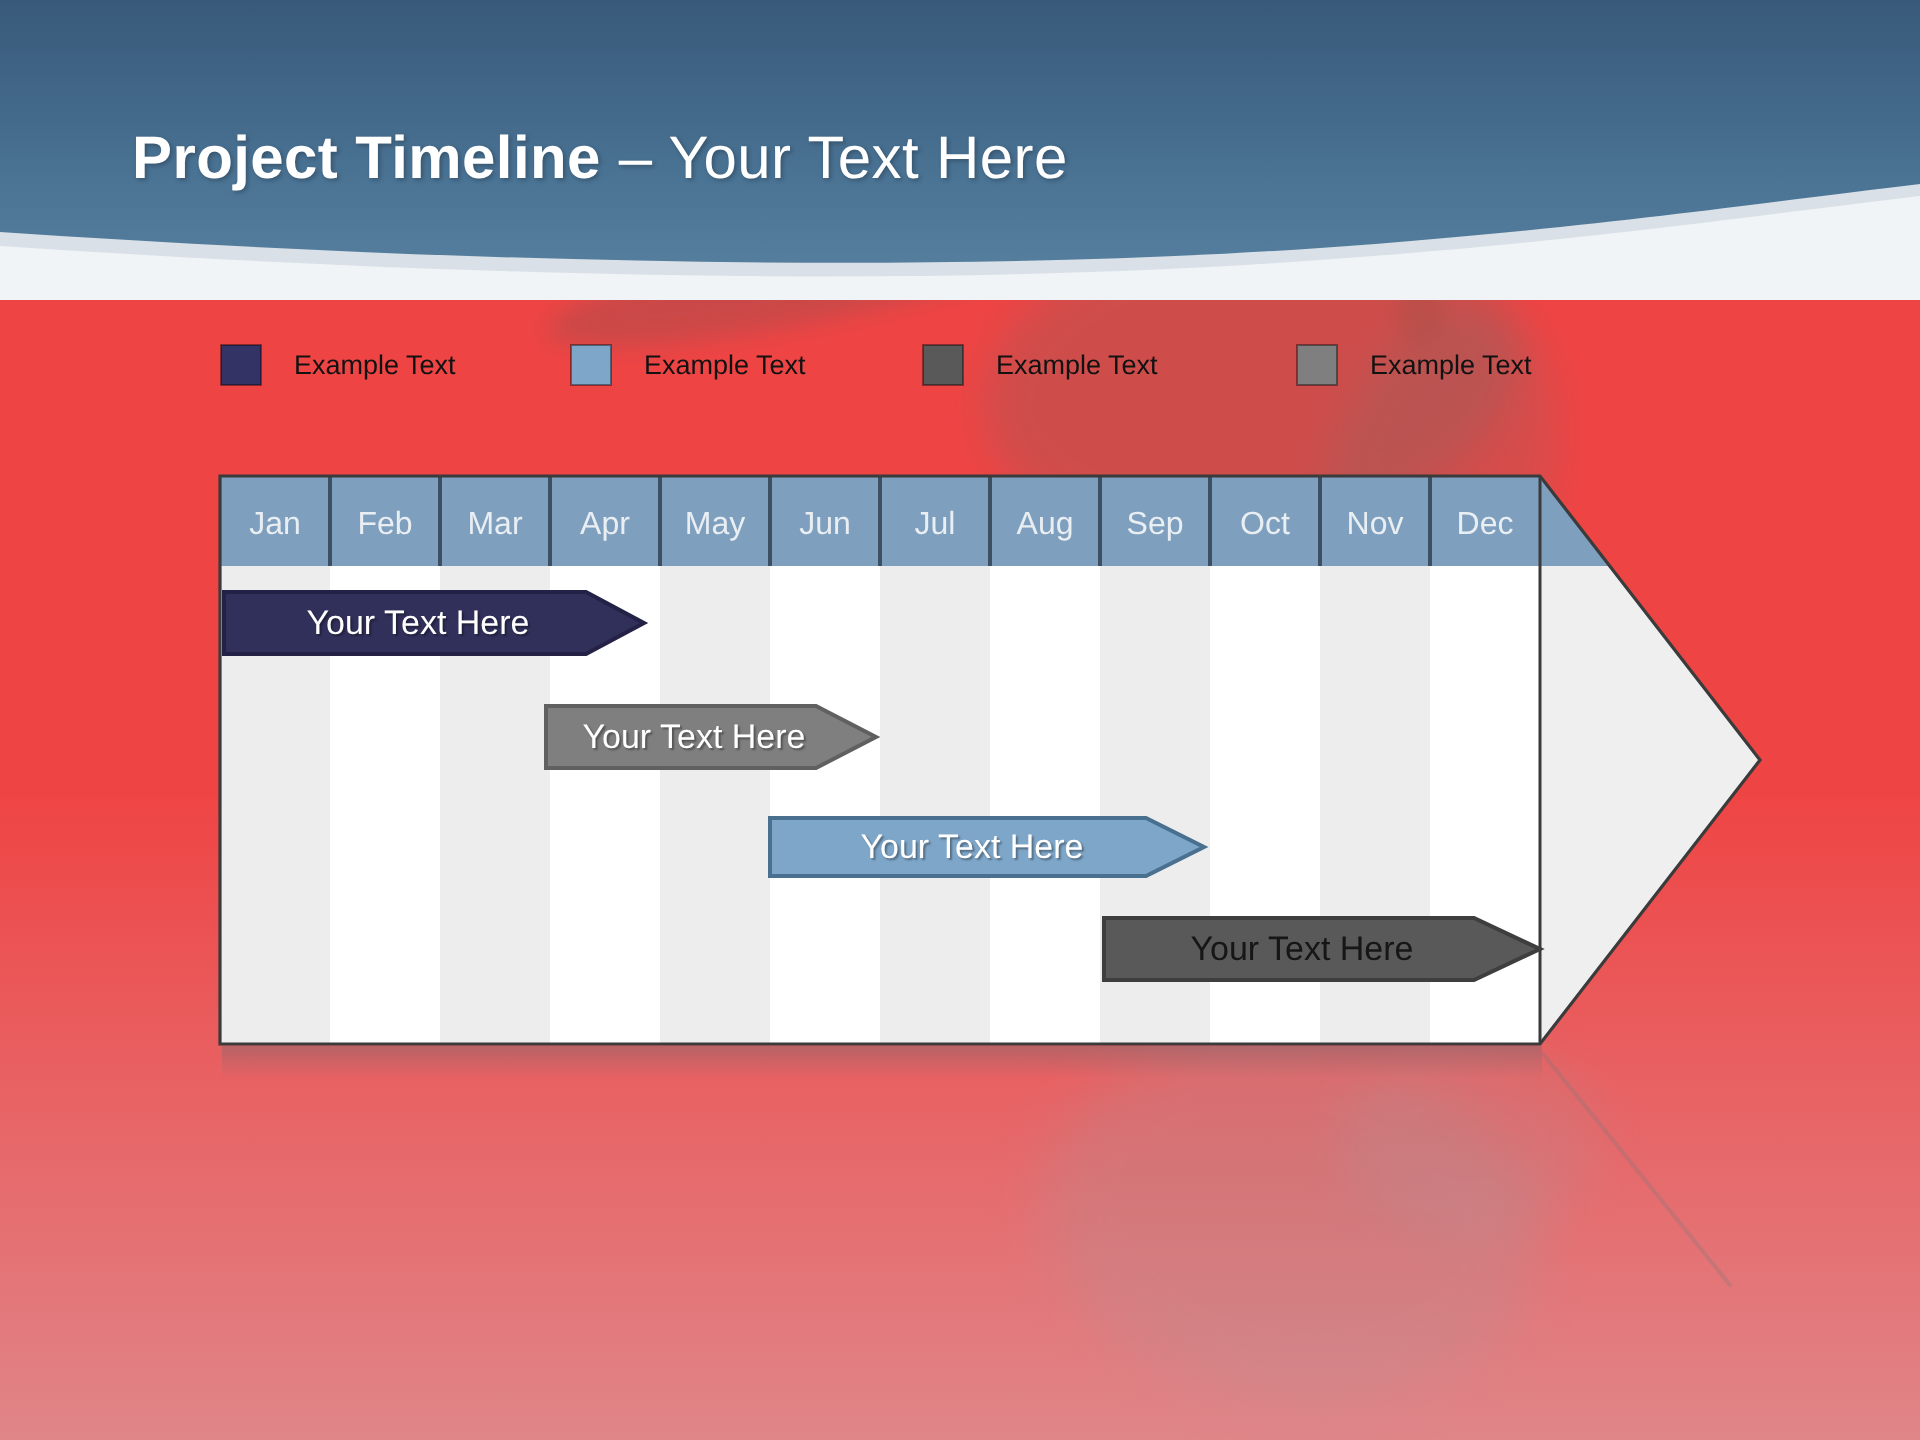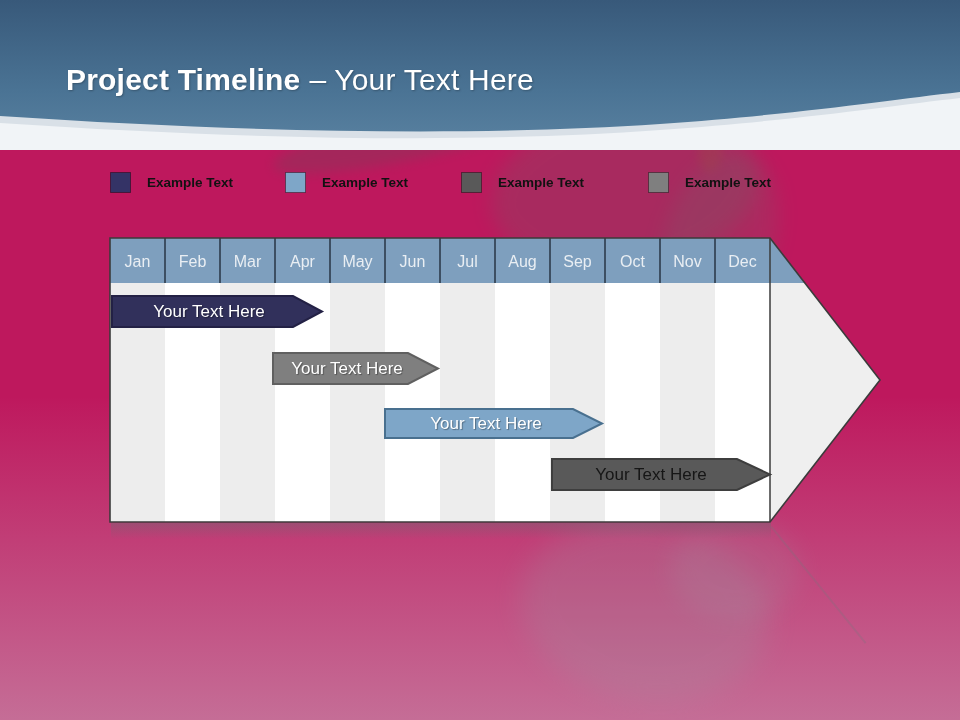--- a/index.html
+++ b/index.html
@@ -1,18 +1,18 @@
 <!DOCTYPE html>
 <html><head>
 <meta charset="utf-8">
 <style>
   html,body{margin:0;padding:0;background:#fff;}
   .slide{
     position:relative;width:960px;height:720px;overflow:hidden;
-    background:#be185d;
+    background:#ef4444;
     font-family:"Liberation Sans",sans-serif;
   }
   .page-vignette{
     position:absolute;left:0;top:0;width:960px;height:720px;
     background:linear-gradient(180deg, rgba(255,255,255,0) 55%, rgba(205,213,220,.45) 100%);
   }
   
   .blob{position:absolute;border-radius:50%;}
   .blob-arm{left:270px;top:112px;width:300px;height:46px;background:#4b5a55;opacity:.22;filter:blur(6px);transform:rotate(-12deg);}
   .blob-torso{left:490px;top:110px;width:270px;height:160px;background:#5f6d66;opacity:.22;filter:blur(10px);transform:rotate(-8deg);}
@@ -28,21 +28,21 @@
     position:absolute;left:66px;top:62px;width:860px;
     color:#ffffff;font-size:30px;line-height:36px;letter-spacing:.2px;
     text-shadow:1px 1px 2px rgba(0,0,0,.25);white-space:nowrap;
   }
   .title .t-bold{font-weight:700;}
   .title .t-light{font-weight:400;margin-left:9px;}
 
   .legend-item{position:absolute;top:172px;height:21px;display:flex;align-items:center;}
   .legend-item .swatch{width:21px;height:21px;display:block;}
   .legend-item .lg-label{
-    margin-left:16px;font-size:13.5px;font-weight:700;color:#121212;line-height:21px;white-space:nowrap;
+    margin-left:16px;font-size:13.5px;font-weight:400;color:#121212;line-height:21px;white-space:nowrap;
   }
   .li-0{left:110px;} .li-1{left:285px;} .li-2{left:461px;} .li-3{left:648px;}
 
   .timeline-svg{position:absolute;left:109px;top:237px;}
   .timeline-svg text{font-family:"Liberation Sans",sans-serif;}
   .month-label{font-size:16px;fill:#e9eef3;}
   .bar-shape{stroke-width:2px;}
   .bar-label{font-size:17px;}
   .bar-label.light{text-shadow:1px 1px 1px rgba(0,0,0,.35);}
 

